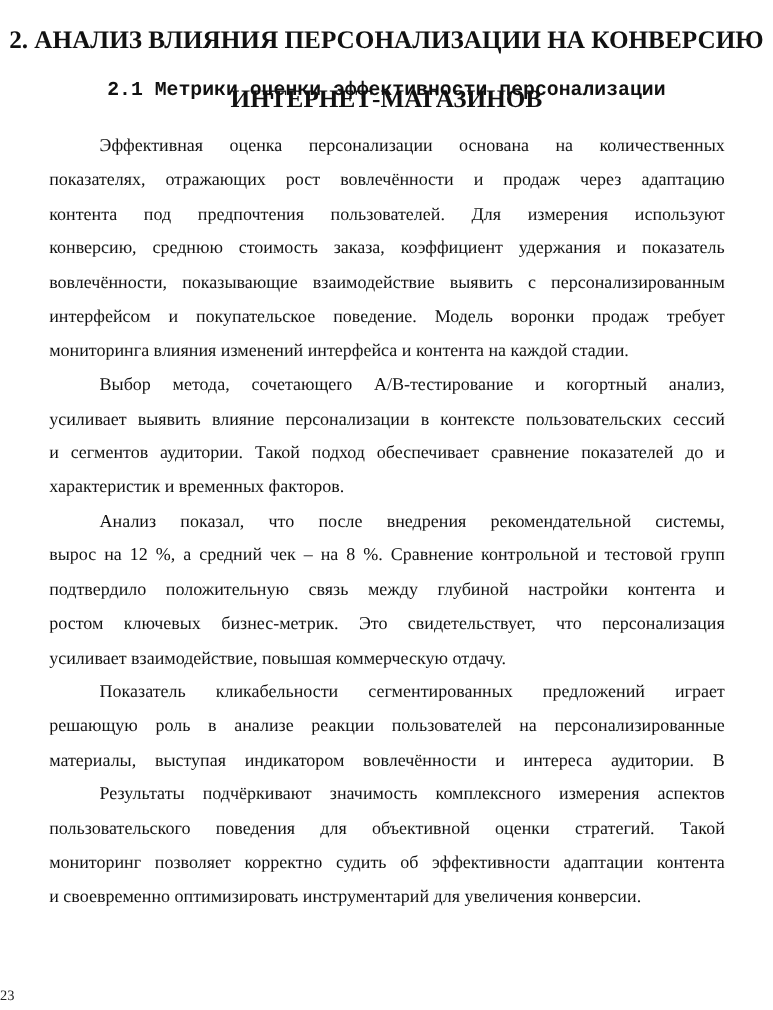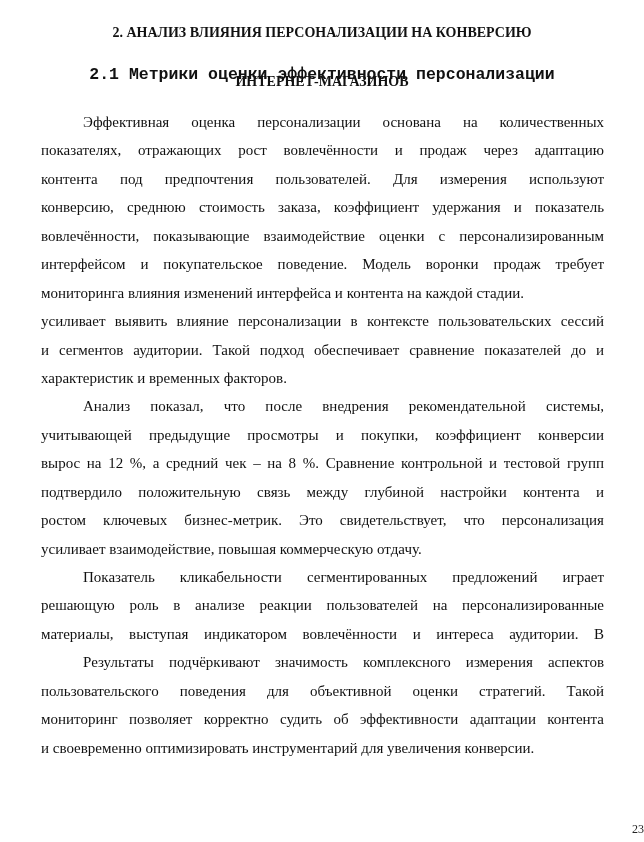--- a/index.html
+++ b/index.html
@@ -20,21 +20,21 @@
       left: 0; top: 0;
       width: 644px;
       height: 842px;
     }
     .heading {
       position: absolute;
       left: 0;
       width: 644px;
       text-align: center;
       font-weight: bold;
-      font-size: 14px;
+      font-size: 21px;
       line-height: 20px;
       color: #111;
     }
     .h1-line1 { top: 23px; }
     .h1-line2 { top: 44px; margin-top: 28px; }
     .h2 { top: 65px; font-size: 16.5px; font-family: Liberation Mono, monospace; }
 
     .body-text {
       position: absolute;
       left: 41px;
@@ -55,21 +55,21 @@
       text-align-last: left;
     }
     .line.indent {
       padding-left: 42px;
     }
     .page-number {
       position: absolute;
       left: 0;
       width: 644px;
       top: 822px;
-      text-align: right;
+      text-align: left;
       font-size: 12px;
       line-height: 14px;
       color: #222;
     }
   </style>
 </head>
 <body>
 
 <div class="page">
 
@@ -77,34 +77,34 @@
   <div class="heading h1-line2">ИНТЕРНЕТ-МАГАЗИНОВ</div>
   <div class="heading h2">2.1 Метрики оценки эффективности персонализации</div>
 
   <div class="body-text">
 
     <div>
       <span class="line indent">Эффективная оценка персонализации основана на количественных</span>
       <span class="line">показателях, отражающих рост вовлечённости и продаж через адаптацию</span>
       <span class="line">контента под предпочтения пользователей. Для измерения используют</span>
       <span class="line">конверсию, среднюю стоимость заказа, коэффициент удержания и показатель</span>
-      <span class="line">вовлечённости, показывающие взаимодействие оценки с персонализированным</span>
+      <span class="line">вовлечённости, показывающие взаимодействие выявить с персонализированным</span>
       <span class="line">интерфейсом и покупательское поведение. Модель воронки продаж требует</span>
       <span class="line last">мониторинга влияния изменений интерфейса и контента на каждой стадии.</span>
     </div>
 
     <div>
+      <span class="line indent">Выбор метода, сочетающего A/B-тестирование и когортный анализ,</span>
       <span class="line">усиливает выявить влияние персонализации в контексте пользовательских сессий</span>
       <span class="line">и сегментов аудитории. Такой подход обеспечивает сравнение показателей до и</span>
       <span class="line last">характеристик и временных факторов.</span>
     </div>
 
     <div>
       <span class="line indent">Анализ показал, что после внедрения рекомендательной системы,</span>
-      <span class="line">учитывающей предыдущие просмотры и покупки, коэффициент конверсии</span>
       <span class="line">вырос на 12 %, а средний чек – на 8 %. Сравнение контрольной и тестовой групп</span>
       <span class="line">подтвердило положительную связь между глубиной настройки контента и</span>
       <span class="line">ростом ключевых бизнес-метрик. Это свидетельствует, что персонализация</span>
       <span class="line last">усиливает взаимодействие, повышая коммерческую отдачу.</span>
     </div>
 
     <div>
       <span class="line indent">Показатель кликабельности сегментированных предложений играет</span>
       <span class="line">решающую роль в анализе реакции пользователей на персонализированные</span>
       <span class="line">материалы, выступая индикатором вовлечённости и интереса аудитории. В</span>

